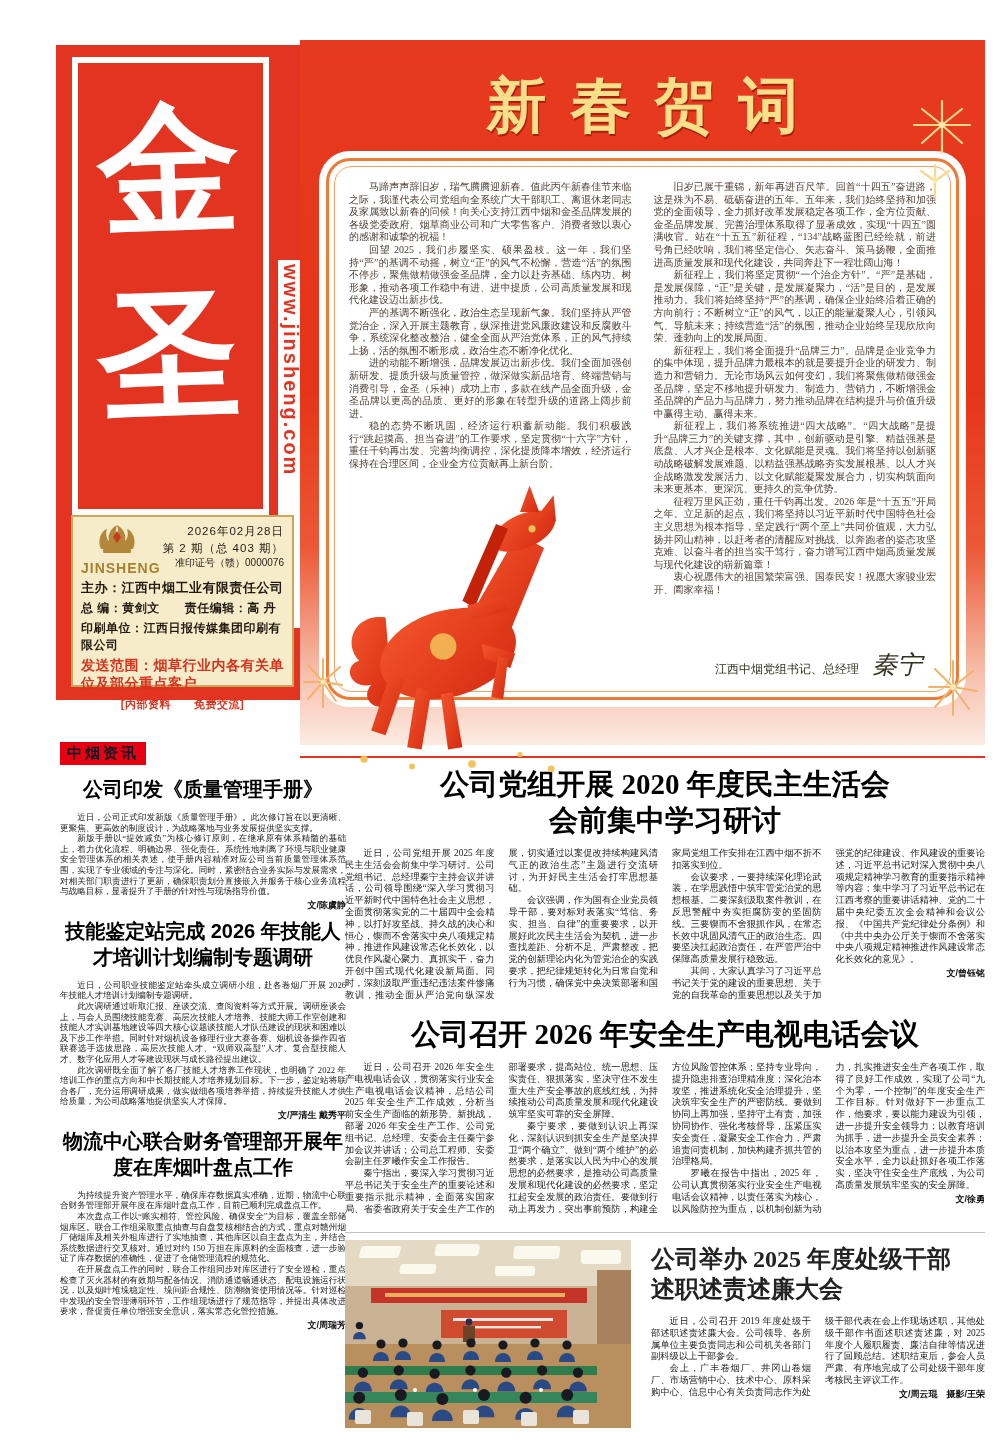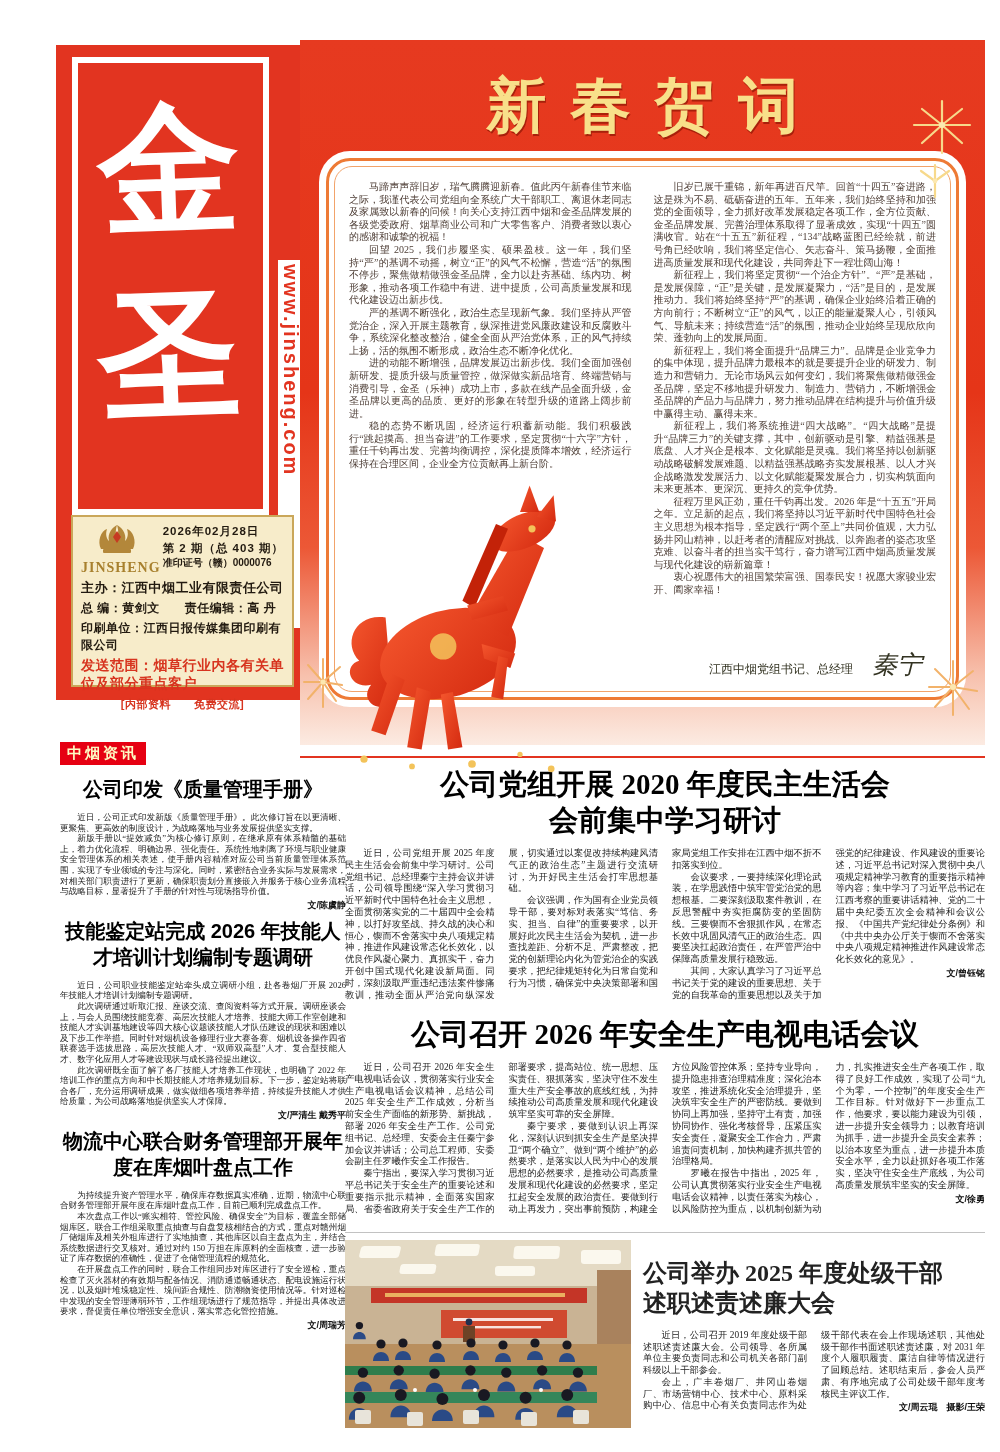--- a/index.html
+++ b/index.html
@@ -14,49 +14,49 @@
         font-family:"DejaVu Serif",serif;font-weight:bold;}
   .seal-char{font-size:142px;line-height:1.32;transform:rotate(-2deg);}
   .site-vert{position:absolute;right:2px;top:215px;height:360px;background:#fff;color:#e23420;
         writing-mode:vertical-rl;font-family:"Liberation Sans",sans-serif;font-weight:bold;
         font-size:20px;letter-spacing:2px;padding:4px 1px;}
   .pubbox{position:absolute;left:11px;right:11px;bottom:13px;height:172px;background:#f7ecca;
         border:2px solid #caa75a;padding:6px 8px;box-sizing:border-box;
         font-family:"Liberation Sans",sans-serif;color:#221a10;}
   .pub-top{display:flex;justify-content:space-between;align-items:flex-start;}
   .crest-col{width:72px;text-align:center;}
-  .brand{font-family:Liberation Serif, serif;font-weight:bold;color:#a8802e;font-size:14px;
+  .brand{font-family:Liberation Sans, sans-serif;font-weight:bold;color:#a8802e;font-size:14px;
         letter-spacing:1px;margin-top:1px;}
-  .pub-dates{font-weight:bold;font-size:11.5px;line-height:1.45;letter-spacing:1px;}
+  .pub-dates{text-align:right;font-weight:normal;font-size:11.5px;line-height:1.45;letter-spacing:1px;}
   .pub-license{font-size:10px;letter-spacing:0;}
   .pub-line{font-weight:bold;font-size:12px;margin-top:3px;letter-spacing:.5px;}
   .pub-line.host{font-size:13px;}
   .pub-line.red{color:#d7341f;font-size:14px;}
   .pub-line.notice{color:#d7341f;text-align:center;font-size:11px;margin-top:4px;}
 
   
   .banner{position:absolute;left:300px;top:40px;width:685px;height:705px;
         background:linear-gradient(180deg,#e63a20 0%,#e53518 50%,#ec5836 72%,#f7c0ac 90%,#fcebe2 100%);}
   .banner h1{margin:0;padding-top:26px;text-align:center;font-size:60px;font-weight:bold;
         color:#f8e08a;letter-spacing:24px;padding-left:24px;text-shadow:1px 2px 0 #a8200b;}
   .gbox{position:absolute;left:26px;right:26px;top:118px;height:542px;background:#fff;
         border:3px solid #ee7a35;border-radius:24px;box-shadow:0 0 0 7px #fff;
         padding:20px 20px;box-sizing:border-box;}
   .gbox::after{content:"";position:absolute;inset:5px;border:1px solid #f2a36a;border-radius:18px;pointer-events:none;}
   .gcols{display:flex;gap:22px;height:100%;}
   .gcol{flex:1;font-size:10px;line-height:12.6px;color:#4c3c34;text-align:justify;overflow:hidden;}
   .gcol.left{max-height:300px;}
   .gcol p{margin:0;text-indent:2em;}
   .gsign{position:absolute;right:34px;bottom:16px;font-size:12px;color:#332;white-space:nowrap;}
-  .gsign .name{font-size:25px;font-style:italic;font-family:"DejaVu Serif",serif;margin-left:16px;}
+  .gsign .name{font-size:25px;font-style:italic;font-family:"DejaVu Serif",serif;margin-left:10px;}
   .horse{position:absolute;left:26px;top:436px;width:244px;height:300px;z-index:3;}
   .fw{position:absolute;z-index:2;}
 
   
-  .section-label{position:absolute;left:60px;top:742px;background:#e60012;color:#fef9c3;
+  .section-label{position:absolute;left:60px;top:742px;background:#e60012;color:#0f172a;
         font-family:"Liberation Sans",sans-serif;font-weight:bold;font-size:15px;
         letter-spacing:3px;padding:2px 7px;}
   .red-rule{position:absolute;left:300px;top:756px;width:685px;height:2px;background:#e23420;}
   .gray-rule{position:absolute;left:0;width:640px;border-top:1px solid #c2c2c2;}
 
   
   .leftcol{position:absolute;left:60px;top:770px;width:286px;color:#222;}
   .leftcol h2{font-family:"Liberation Sans",sans-serif;font-weight:bold;color:#000;
         font-size:20px;line-height:1.3;text-align:center;margin:6px 0 10px;}
   .leftcol h2.first{margin-top:6px;}
@@ -64,21 +64,21 @@
   .byline{text-align:right;font-family:"Liberation Sans",sans-serif;font-weight:bold;
         font-size:9px;margin-top:2px;color:#111;}
 
   
   .midcol{position:absolute;left:345px;top:766px;width:640px;color:#222;}
   .mid-art{position:absolute;left:0;width:640px;}
   .mid-art h2{font-family:"Liberation Serif",serif;font-weight:bold;color:#000;text-align:center;
         font-size:29px;line-height:36px;margin:0 0 10px;}
   .cols4{column-count:4;column-gap:14px;font-size:9.3px;line-height:11.8px;text-align:justify;}
   .cols4 p{margin:0;text-indent:2em;}
-  .bottom-row{position:absolute;top:474px;left:0;width:640px;display:flex;gap:12px;align-items:center;}
+  .bottom-row{position:absolute;top:474px;left:0;width:640px;display:flex;gap:20px;}
   .photo{width:286px;height:188px;flex:none;}
   .rev{flex:1;}
   .rev h2{font-size:24px;line-height:30px;margin:4px 0 12px;}
   .cols2{column-count:2;column-gap:14px;font-size:9.3px;line-height:11.8px;text-align:justify;}
   .cols2 p{margin:0;text-indent:2em;}
 </style>
 </head>
 <body>
 
 <div class="page">
@@ -357,19 +357,19 @@
         </g>
       </svg>
 
       <article class="rev">
         <h2>
           <span>公司举办 2025 年度处级干部</span><br>
           <span>述职述责述廉大会</span>
         </h2>
         <div class="cols2">
           <p>近日，公司召开 2019 年度处级干部述职述责述廉大会。公司领导、各所属单位主要负责同志和公司机关各部门副科级以上干部参会。</p>
-          <p>会上，广丰卷烟厂、井冈山卷烟厂、市场营销中心、技术中心、原料采购中心、信息中心有关负责同志作为处级干部代表在会上作现场述职，其他处级干部作书面述职述责述廉，对 2031 年度个人履职履责、廉洁自律等情况进行了回顾总结。述职结束后，参会人员严肃、有序地完成了公司处级干部年度考核民主评议工作。</p>
+          <p>会上，广丰卷烟厂、井冈山卷烟厂、市场营销中心、技术中心、原料采购中心、信息中心有关负责同志作为处级干部代表在会上作现场述职，其他处级干部作书面述职述责述廉，对 2025 年度个人履职履责、廉洁自律等情况进行了回顾总结。述职结束后，参会人员严肃、有序地完成了公司处级干部年度考核民主评议工作。</p>
           <div class="byline">文/周云琨　摄影/王荣</div>
         </div>
       </article>
     </div>
   </section>
 </div>
 
 </body></html>

